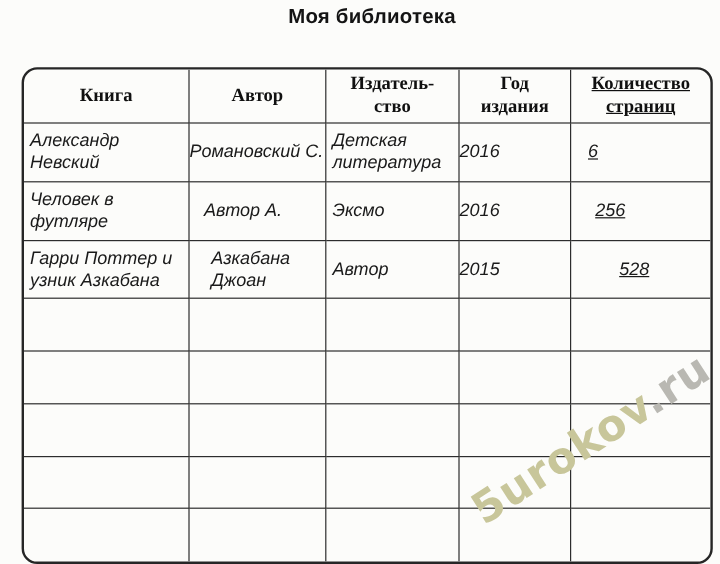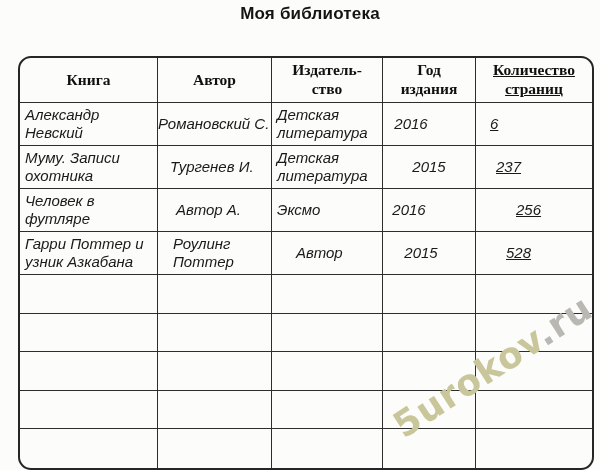--- a/index.html
+++ b/index.html
@@ -76,21 +76,21 @@
   }
   td {
     font-style: italic;
     font-size: 15px;
     color: #1a1a1a;
     vertical-align: middle;
     white-space: pre-line;
     line-height: 1.2;
     padding: 0 0 0 5px;
   }
-  td.year  { text-align: center; padding: 0; }
+  td.year  { text-align: left; padding: 0; }
   td.pages { padding-left: 38px; }
 
   
   tr.data:nth-child(1) td.author { padding-left: 0; white-space: nowrap; }
   tr.data:nth-child(2) td.author { padding-left: 12px; }
   tr.data:nth-child(3) td.author { padding-left: 18px; }
   tr.data:nth-child(4) td.author { padding-left: 15px; }
   tr.data:nth-child(5) td.author { padding-left: 0; white-space: nowrap; }
   tr.data:nth-child(4) td.publisher { padding-left: 24px; }
   tr.data:nth-child(5) td.publisher { padding-left: 17px; }
@@ -148,40 +148,31 @@
       <tr class="data">
         <td class="book">Александр
 Невский</td>
         <td class="author">Романовский С.</td>
         <td class="publisher">Детская
 литература</td>
         <td class="year">2016</td>
         <td class="pages">6</td>
       </tr>
       <tr class="data">
-        <td class="book">Муму. Записи
-охотника</td>
-        <td class="author">Тургенев И.</td>
-        <td class="publisher">Детская
-литература</td>
-        <td class="year">2015</td>
-        <td class="pages">237</td>
-      </tr>
-      <tr class="data">
         <td class="book">Человек в
 футляре</td>
         <td class="author">Автор А.</td>
         <td class="publisher">Эксмо</td>
         <td class="year">2016</td>
         <td class="pages">256</td>
       </tr>
       <tr class="data">
         <td class="book">Гарри Поттер и
 узник Азкабана</td>
-        <td class="author">Роулинг Поттер</td>
+        <td class="author">Азкабана Джоан</td>
         <td class="publisher">Автор</td>
         <td class="year">2015</td>
         <td class="pages">528</td>
       </tr>
       <tr class="empty">
         <td></td>
           <td></td>
           <td></td>
           <td></td>
           <td></td>

